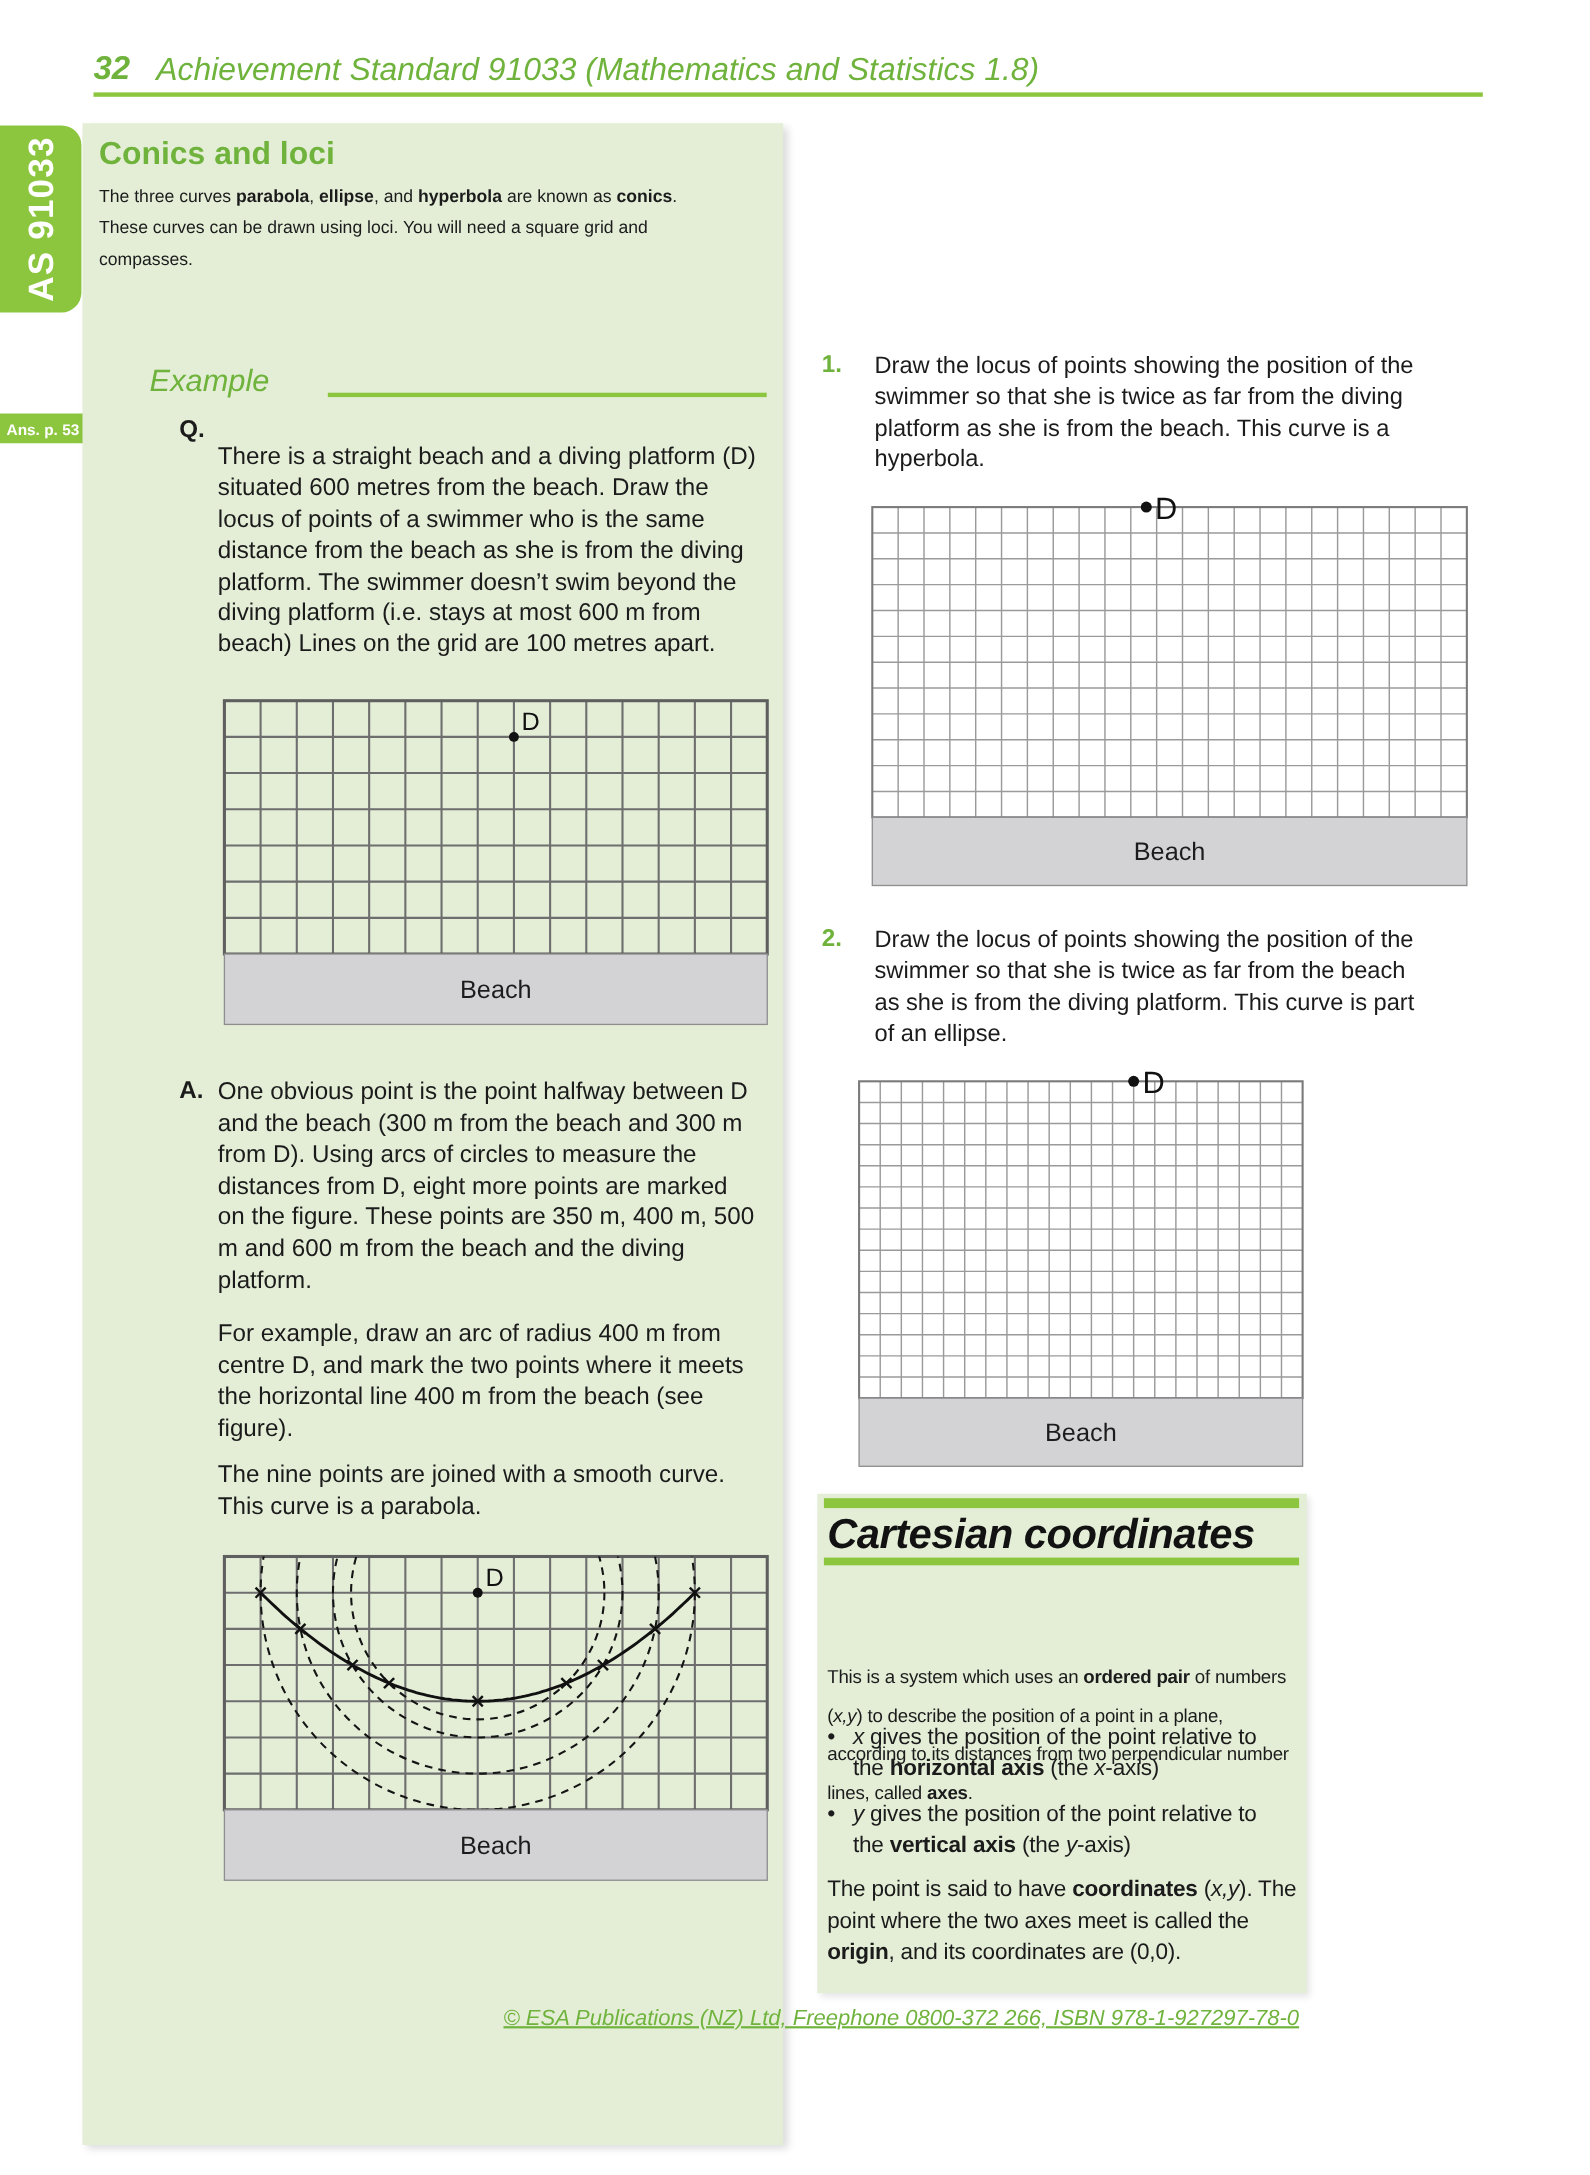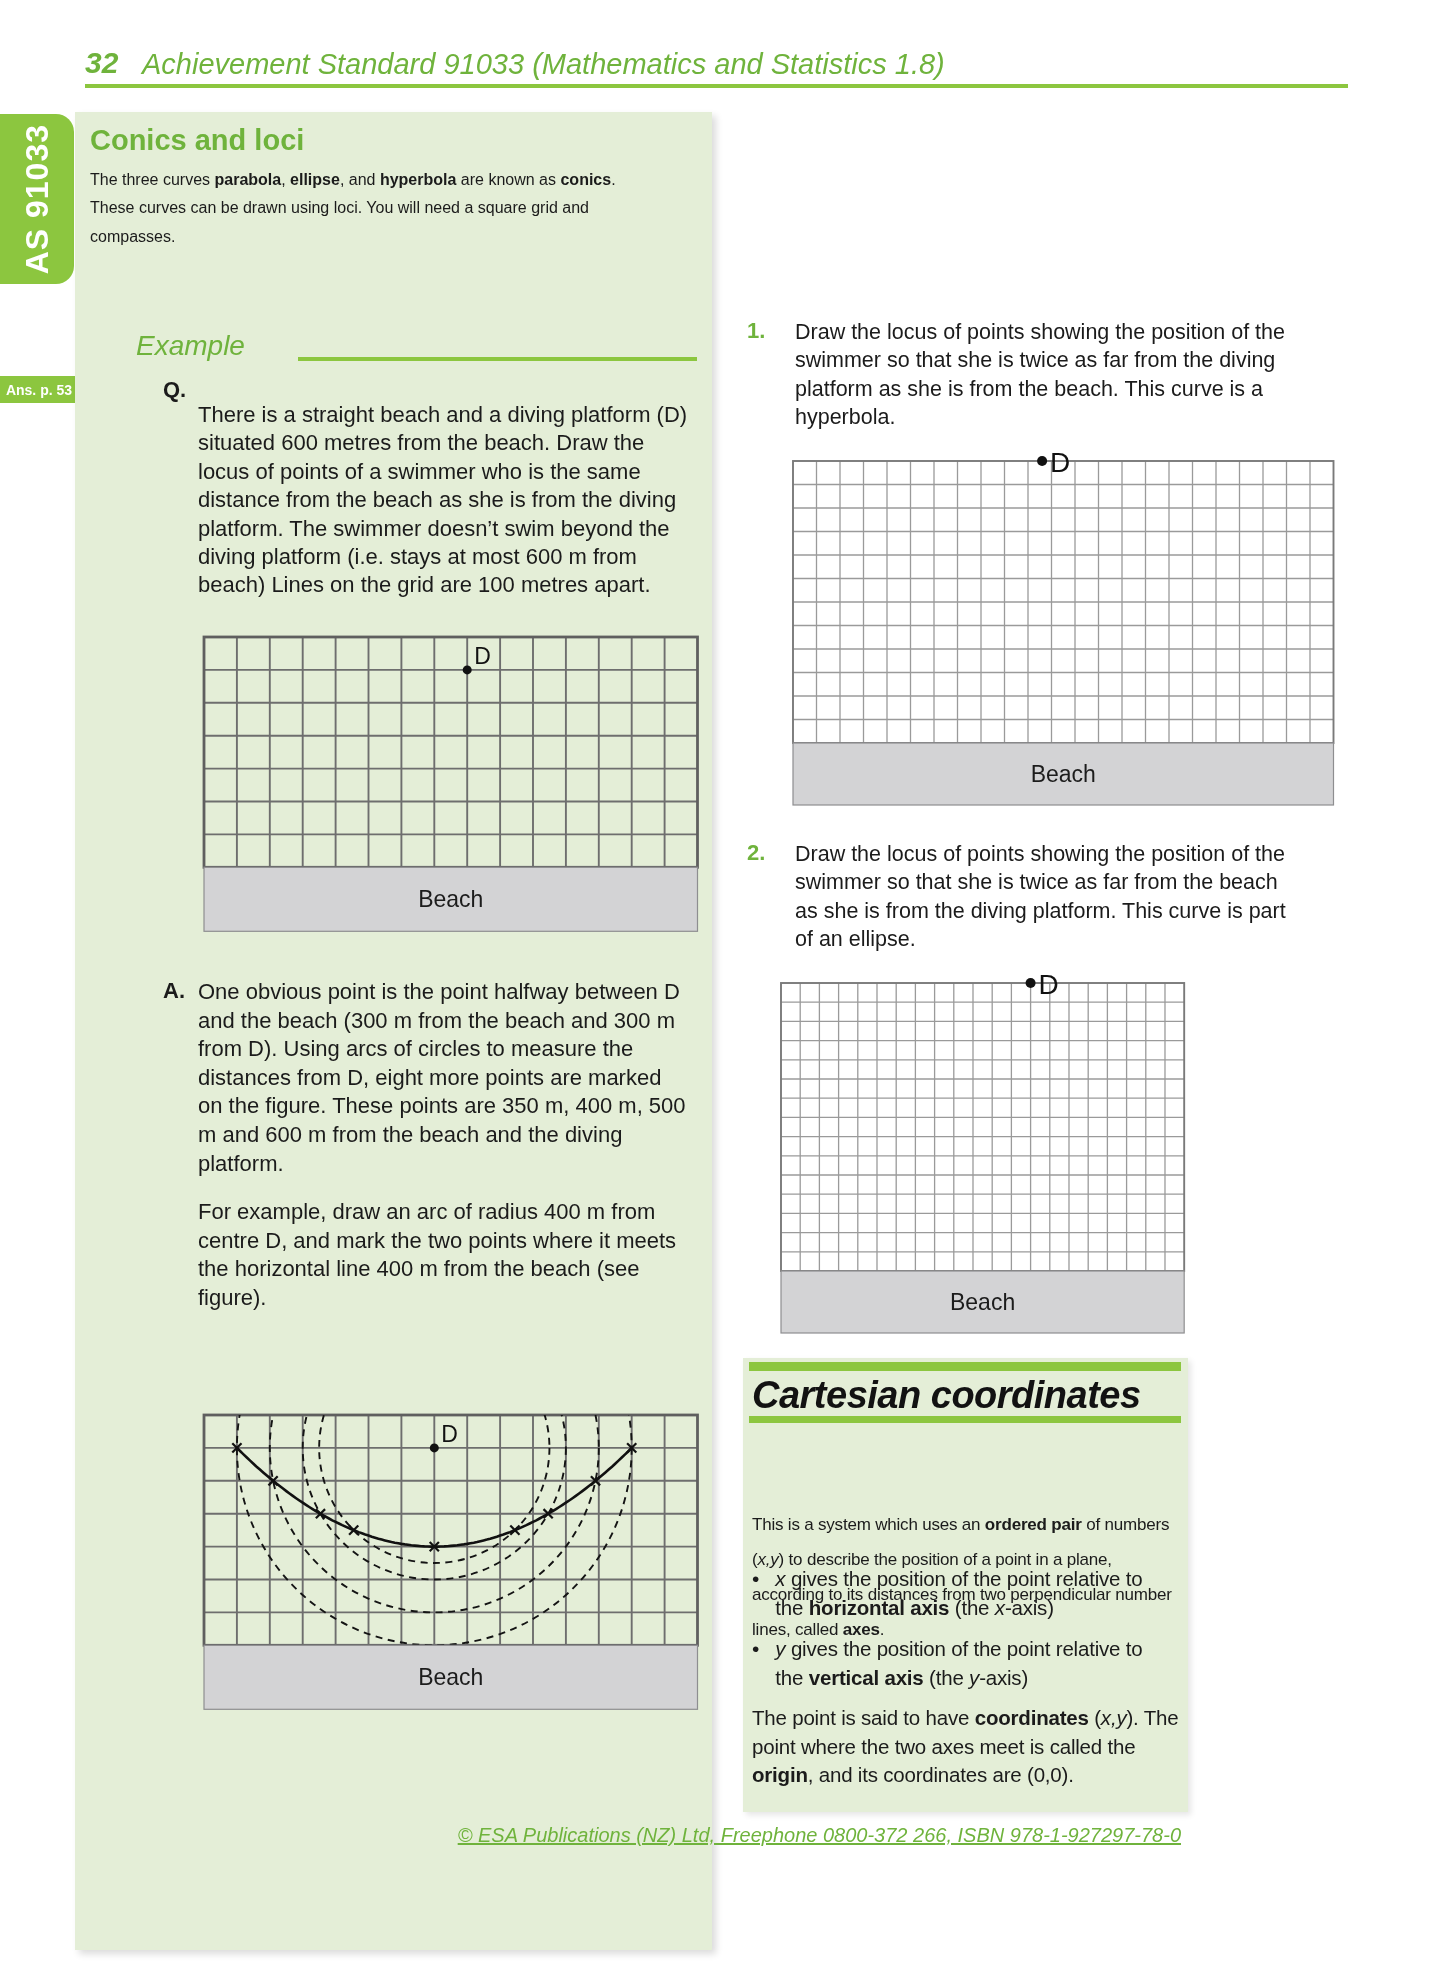--- a/index.html
+++ b/index.html
@@ -126,20 +126,21 @@
         <rect x="3" y="34" width="493.5" height="230.29999999999998" fill="none" stroke="#5f5f5f" stroke-width="2.8"></rect>
         <circle cx="266.2" cy="66.9" r="4.5" fill="#111"></circle>
         <text x="273.2" y="60.900000000000006" font-size="23" fill="#111">D</text>
         <rect x="3" y="264.29999999999995" width="493.5" height="64" fill="var(--beach)" stroke="#8e8e90" stroke-width="1.2"></rect>
         <text x="249.75" y="304.29999999999995" font-size="23" fill="#1c1c1c" text-anchor="middle">Beach</text>
       </svg></div>
 
   <span class="abs a-label">A.</span>
   <p class="abs a-text">One obvious point is the point halfway between D and the beach (300 m from the beach and 300 m from D). Using arcs of circles to measure the distances from D, eight more points are marked on the figure. These points are 350 m, 400 m, 500 m and 600 m from the beach and the diving platform.</p>
   <p class="abs a-text2">For example, draw an arc of radius 400 m from centre D, and mark the two points where it meets the horizontal line 400 m from the beach (see figure).</p>
+  <p class="abs a-text3">The nine points are joined with a smooth curve. This curve is a parabola.</p>
 
   <div class="abs fig-parabola"><svg width="513.5" height="331.29999999999995" viewBox="0 0 513.5 331.29999999999995">
         <line x1="35.9" y1="34" x2="35.9" y2="264.29999999999995" stroke="#6e6e6e" stroke-width="1.9"></line>
         <line x1="68.8" y1="34" x2="68.8" y2="264.29999999999995" stroke="#6e6e6e" stroke-width="1.9"></line>
         <line x1="101.69999999999999" y1="34" x2="101.69999999999999" y2="264.29999999999995" stroke="#6e6e6e" stroke-width="1.9"></line>
         <line x1="134.6" y1="34" x2="134.6" y2="264.29999999999995" stroke="#6e6e6e" stroke-width="1.9"></line>
         <line x1="167.5" y1="34" x2="167.5" y2="264.29999999999995" stroke="#6e6e6e" stroke-width="1.9"></line>
         <line x1="200.39999999999998" y1="34" x2="200.39999999999998" y2="264.29999999999995" stroke="#6e6e6e" stroke-width="1.9"></line>
         <line x1="233.29999999999998" y1="34" x2="233.29999999999998" y2="264.29999999999995" stroke="#6e6e6e" stroke-width="1.9"></line>
         <line x1="266.2" y1="34" x2="266.2" y2="264.29999999999995" stroke="#6e6e6e" stroke-width="1.9"></line>

